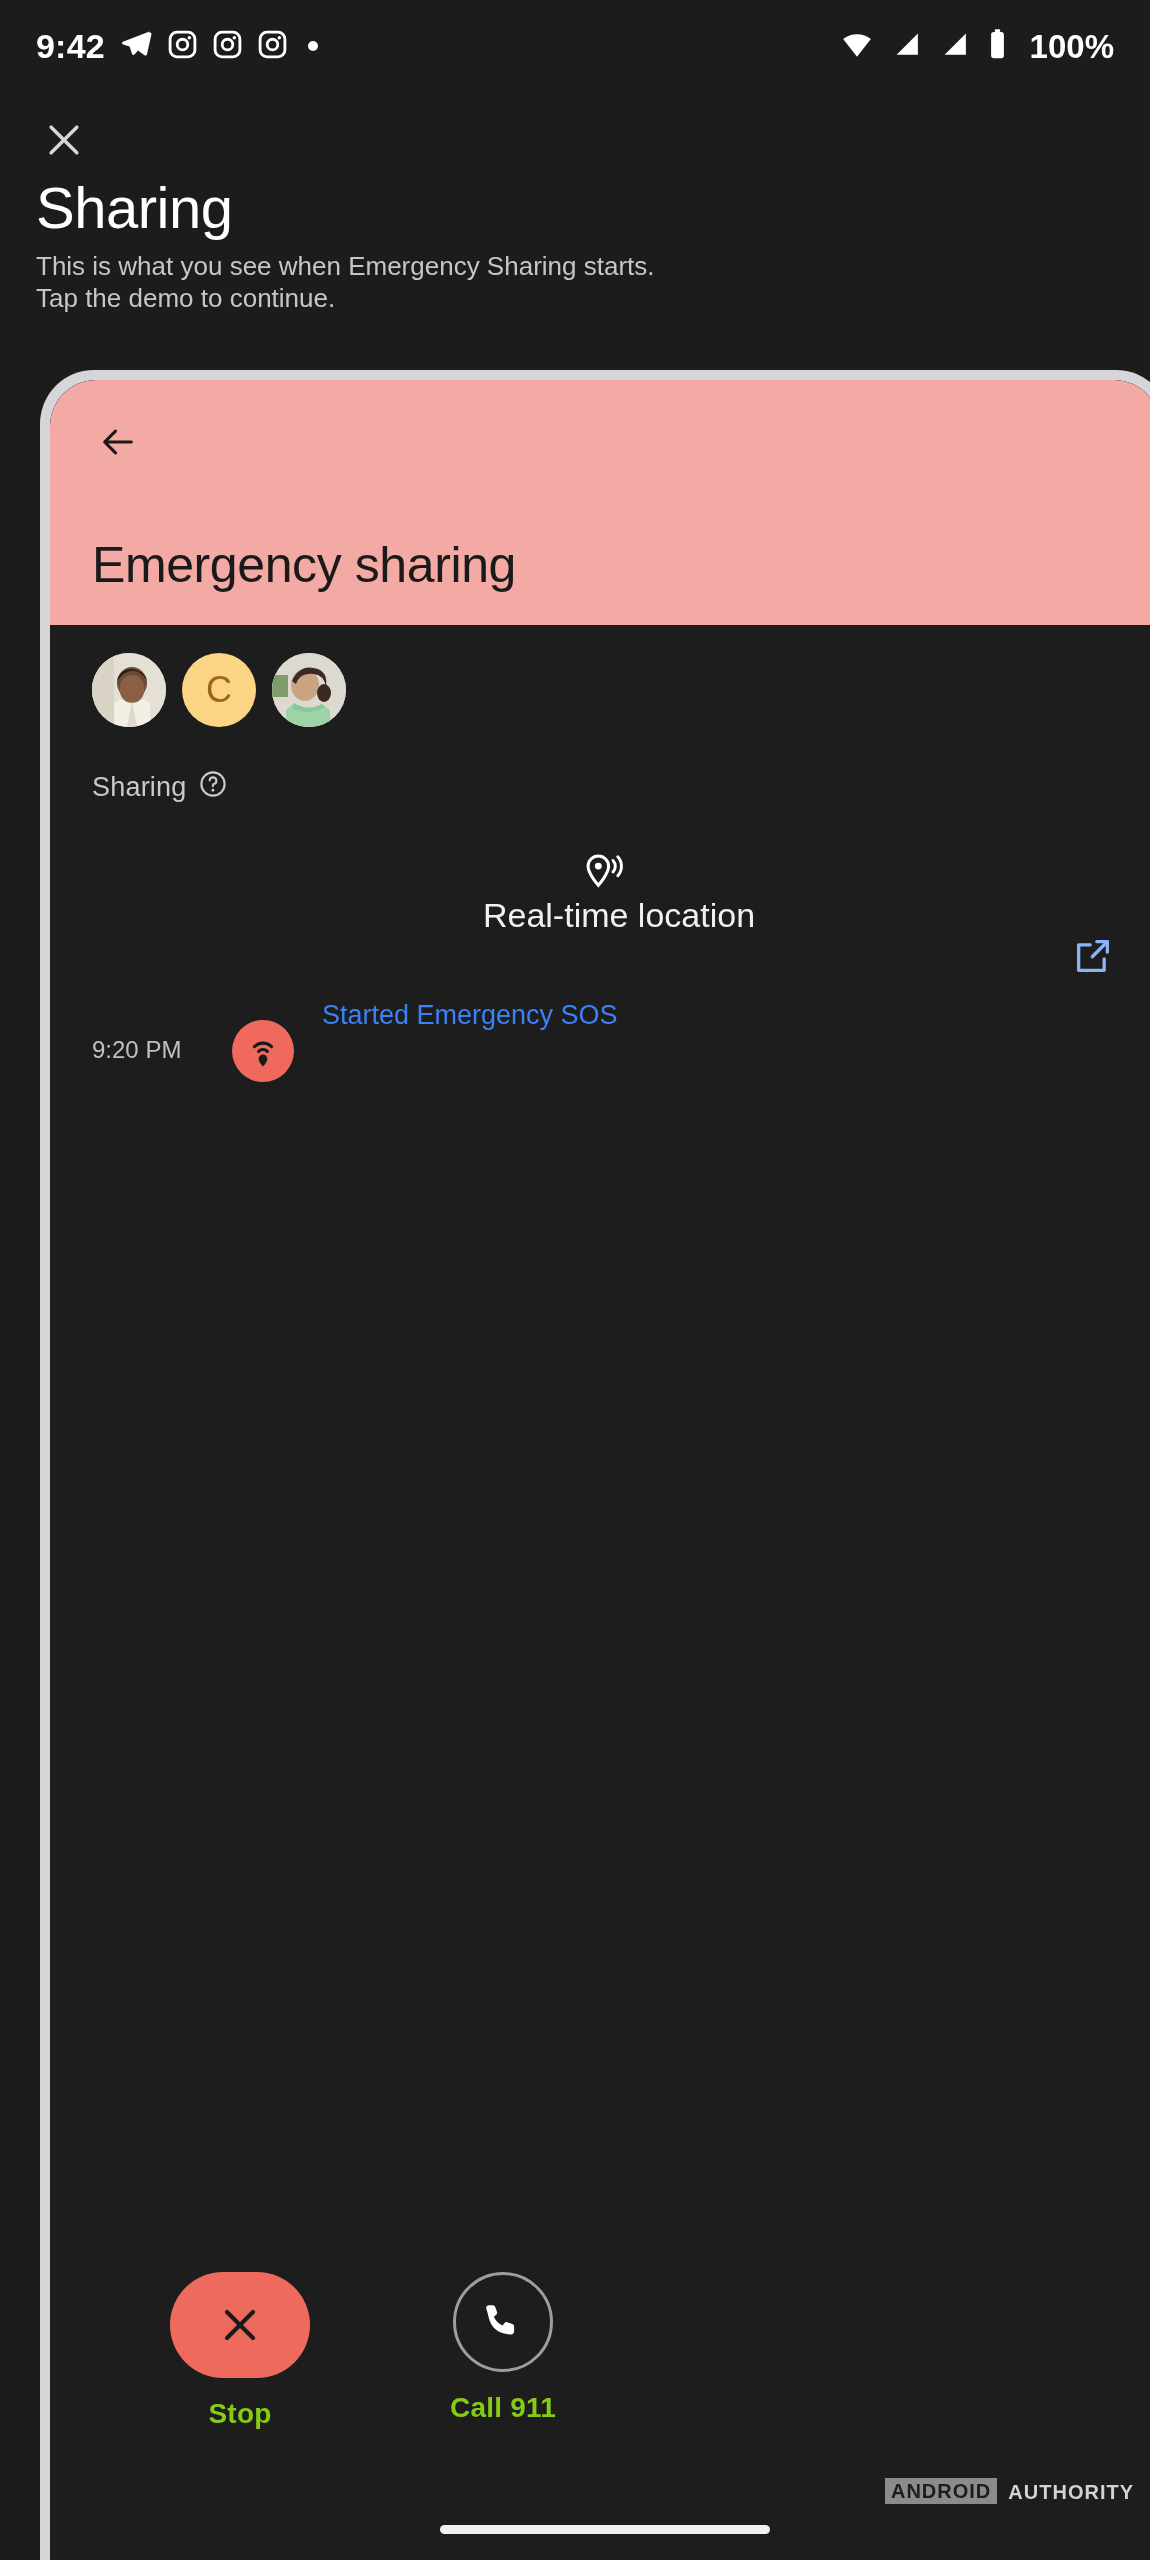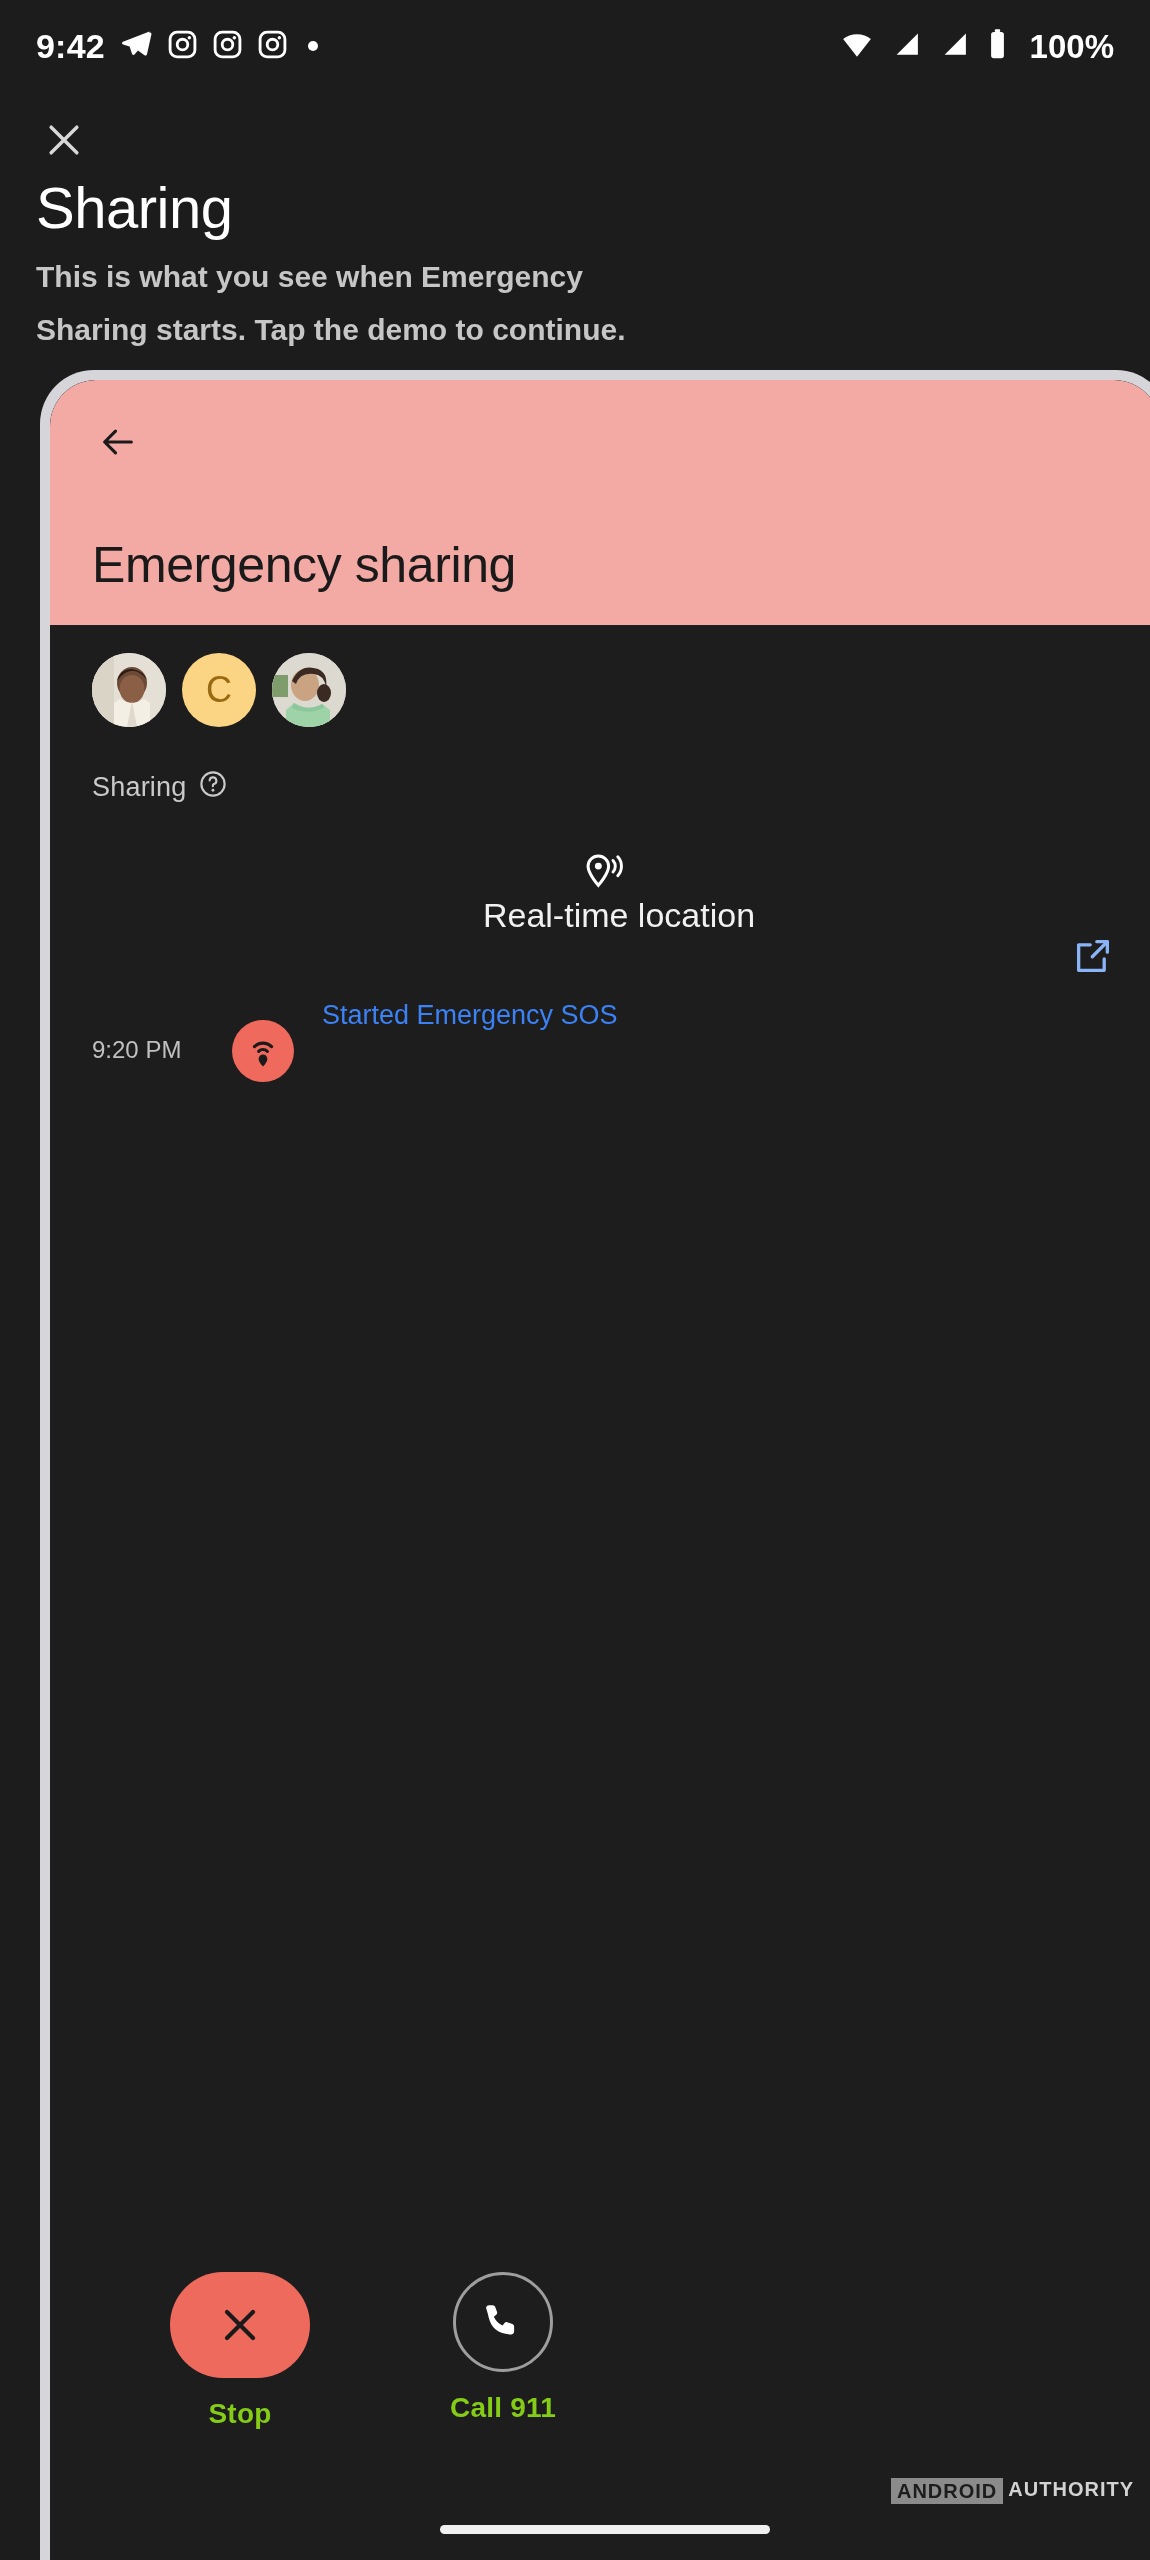--- a/index.html
+++ b/index.html
@@ -52,22 +52,22 @@
     position: absolute; left: 36px; top: 176px;
     color: #ffffff;
     font-size: 58px; font-weight: 400;
     letter-spacing: -0.5px;
     line-height: 64px;
   }
   .page-desc {
     position: absolute; left: 36px; top: 250px;
     width: 650px;
     color: #c6c6c6;
-    font-size: 30px; font-weight: 700;
-    line-height: 53px;
+    font-size: 26px; font-weight: 400;
+    line-height: 32px;
   }
 
   
   .phone {
     position: absolute;
     left: 40px; top: 370px;
     width: 1130px;      
     height: 2190px;
     background: #d5d5da;
     border-radius: 54px 54px 0 0;
@@ -218,21 +218,21 @@
     bottom: 26px;
     width: 330px; height: 9px;
     border-radius: 5px;
     background: #f0f0f0;
   }
 
   
   .watermark {
     position: absolute;
     right: 16px; bottom: 56px;
-    display: flex; align-items: flex-start; gap: 5px;
+    display: flex; align-items: flex-end; gap: 11px;
     font-size: 20px; font-weight: 700; letter-spacing: 1px;
   }
   .wm-a {
     background: #8b8b8b; color: #1d1d1d;
     padding: 2px 6px 1px 6px;
   }
   .wm-b { color: #d3d3d3; }
 </style>
 </head>
 <body>

